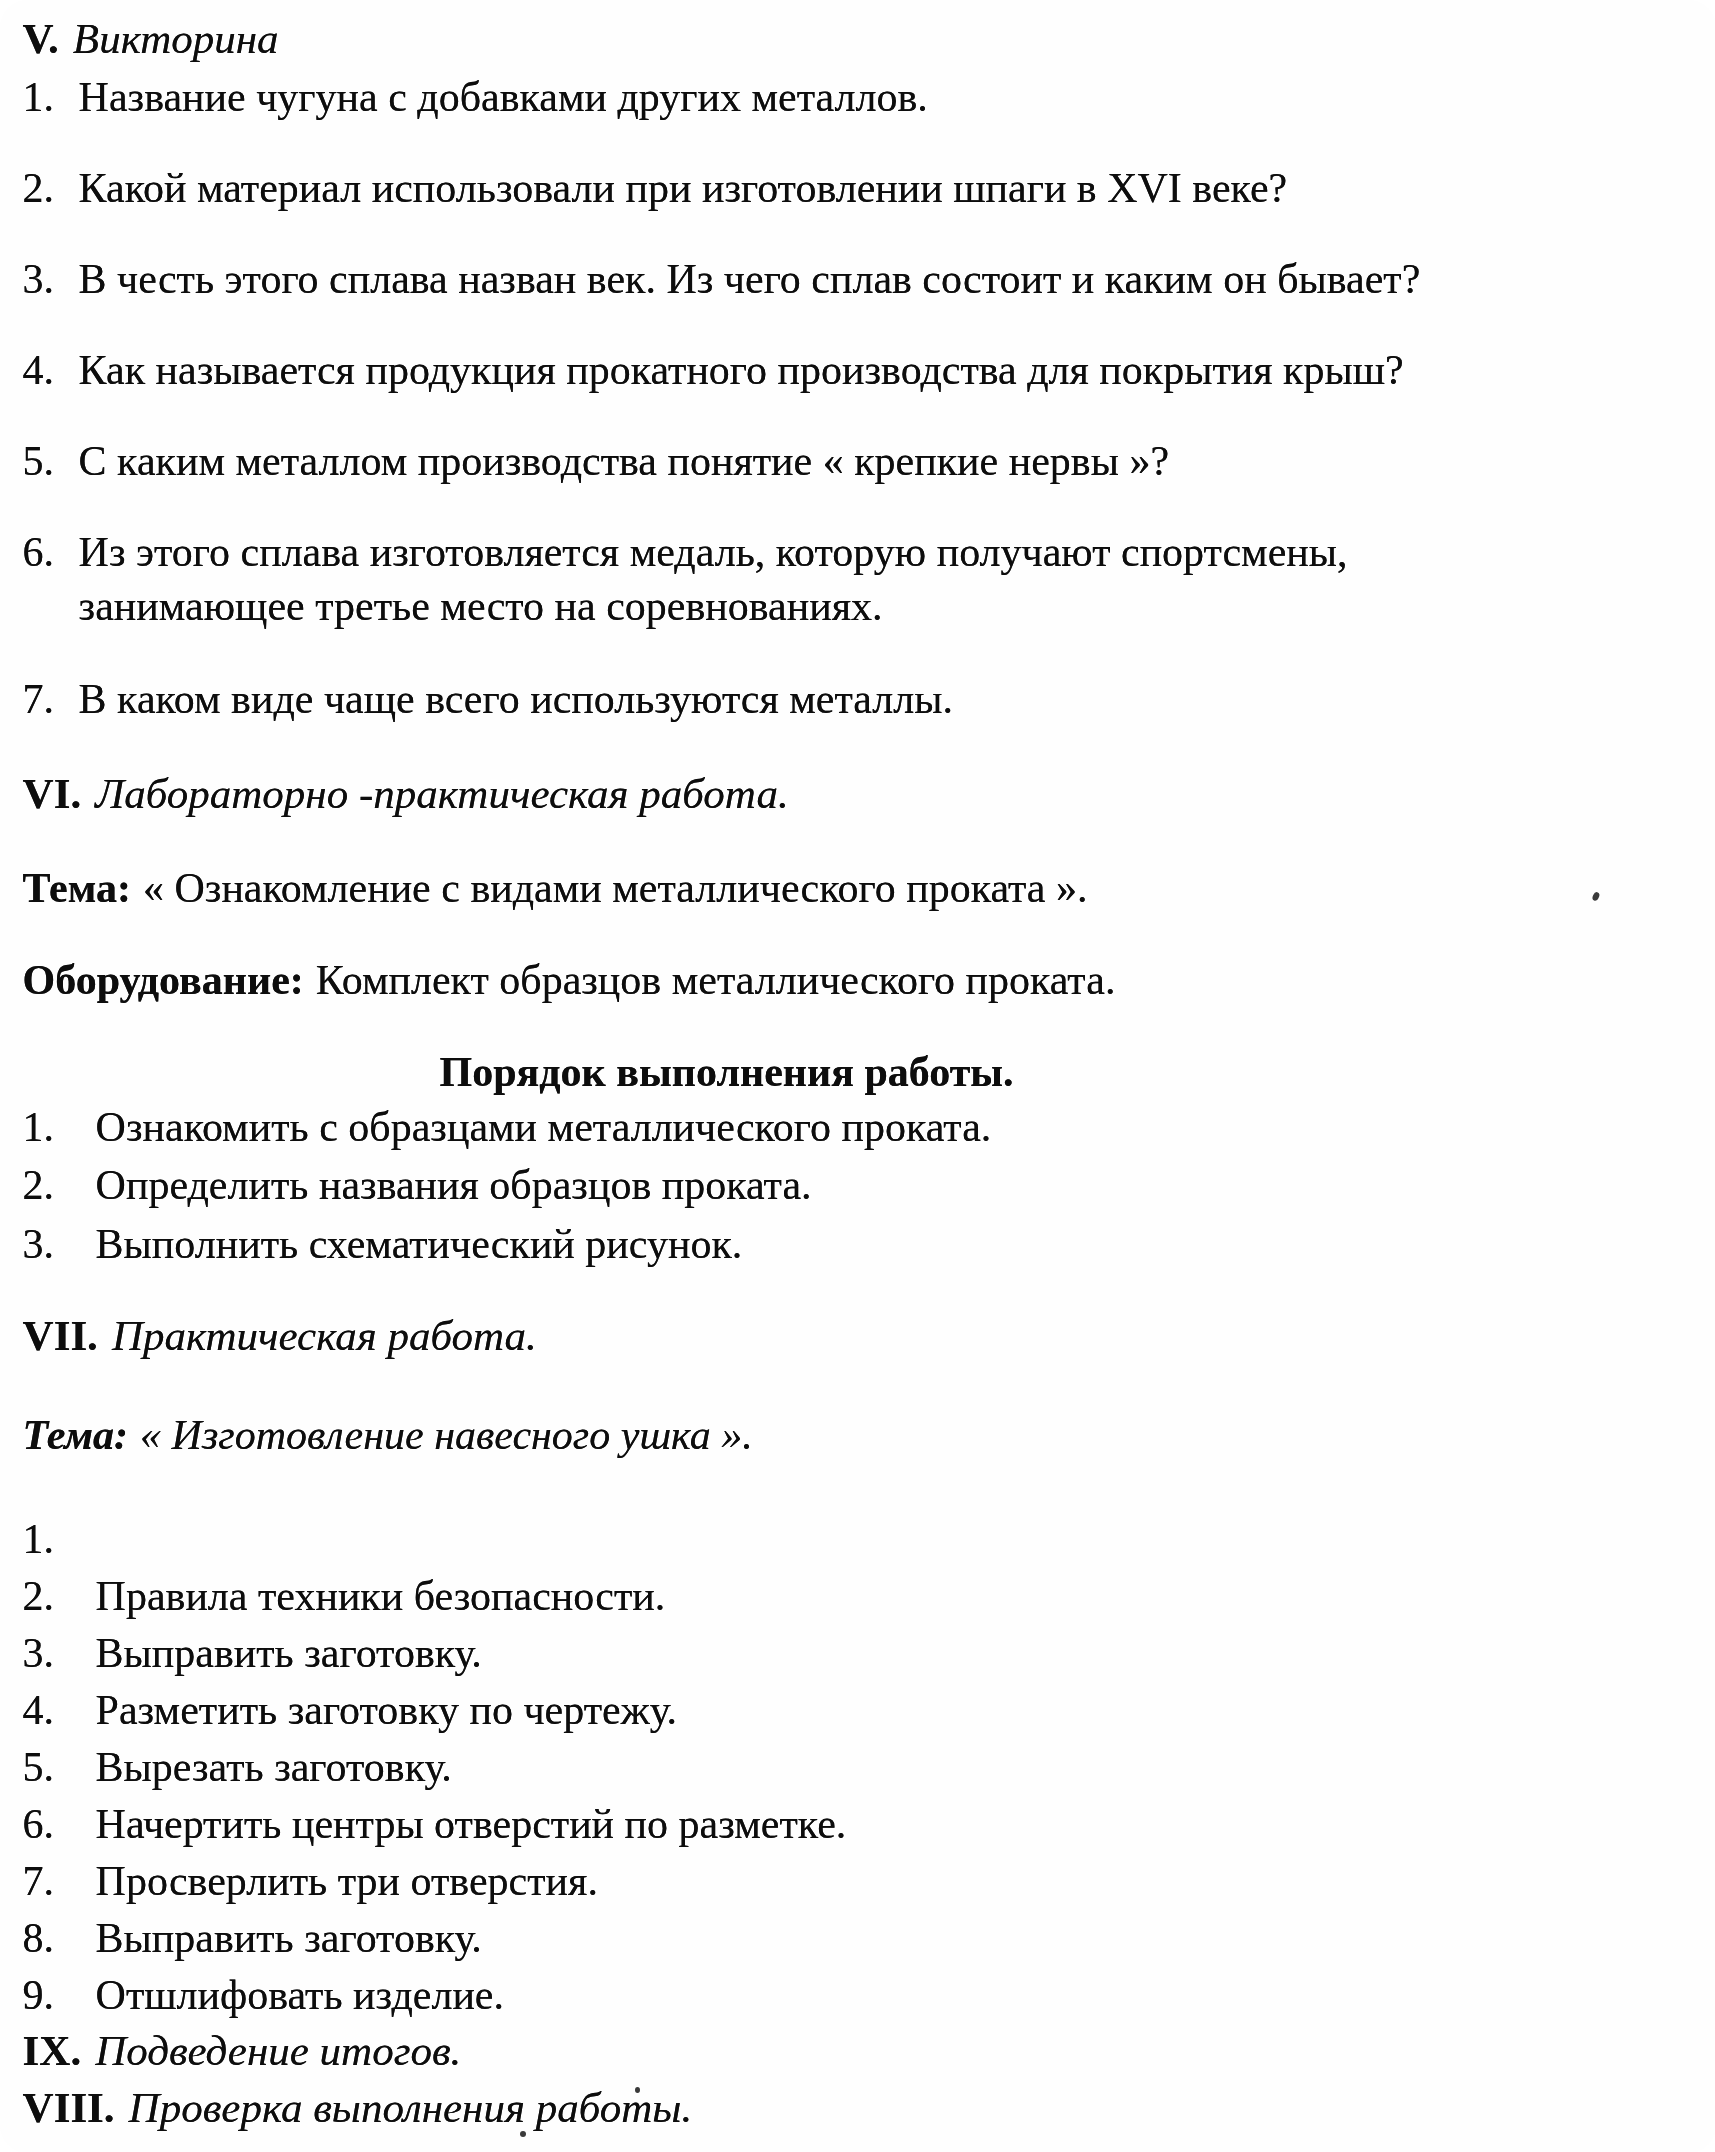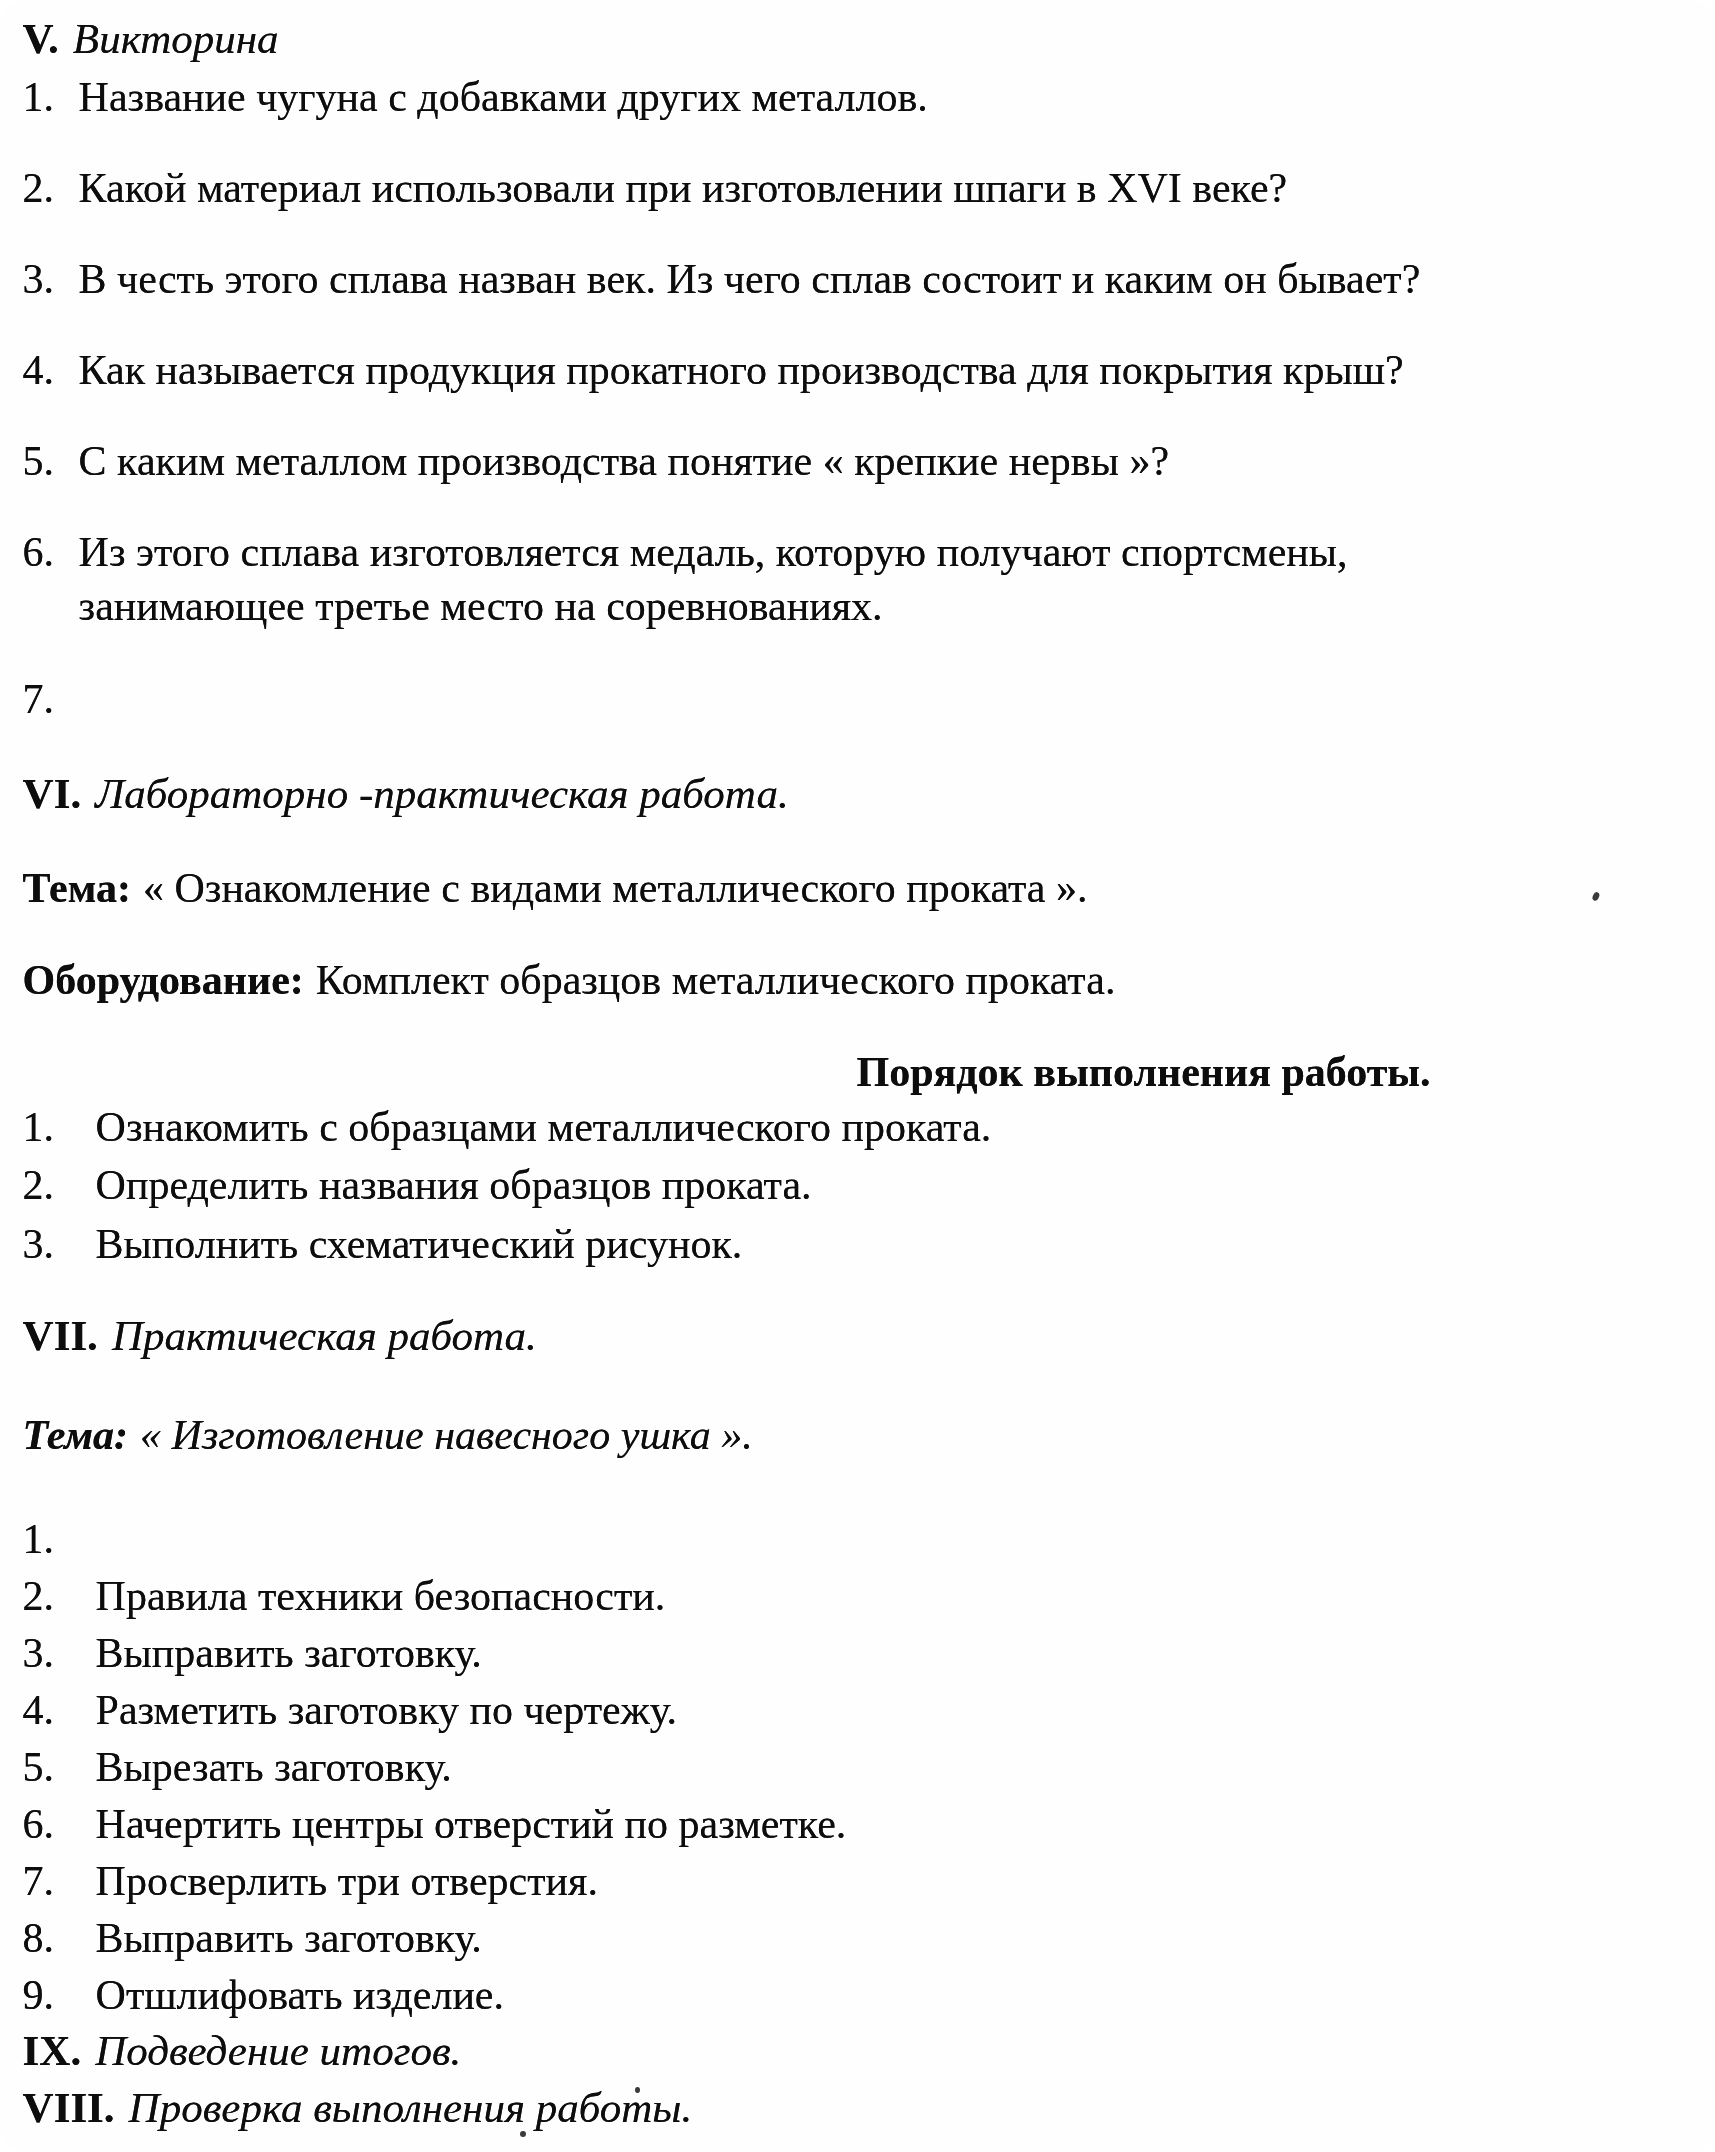--- a/index.html
+++ b/index.html
@@ -58,21 +58,21 @@
     white-space: nowrap;
   }
   .label-line .lbl { font-weight: bold; margin-right: 12px; text-align: center; }
   .tema-vi  { margin-top: 40px; }
   .oborud   { margin-top: 38px; }
   .tema-vii { margin-top: 45px; font-style: italic; }
 
   .order-heading {
     margin-top: 38px;
     width: 1408px;
-    text-align: right;
+    text-align: center;
     font-weight: bold;
     font-size: 42px;
     line-height: 54px;
     white-space: nowrap;
   }
 
   .steps { margin-top: 0; }
   .step-item {
     display: flex;
     font-size: 42px;
@@ -125,20 +125,21 @@
     <div class="quiz-item">
       <span class="num">5.</span>
       <span class="txt">С каким металлом производства понятие « крепкие нервы »?</span>
     </div>
     <div class="quiz-item" style="margin-bottom:39px;">
       <span class="num">6.</span>
       <span class="txt"><span>Из этого сплава изготовляется медаль, которую получают спортсмены,</span><br><span>занимающее третье место на соревнованиях.</span></span>
     </div>
     <div class="quiz-item">
       <span class="num">7.</span>
+      <span class="txt">В каком виде чаще всего используются металлы.</span>
     </div>
   </div>
 
   <div class="sec-heading heading-vi">
     <span class="rn">VI.</span><span class="it">Лабораторно -практическая работа.</span>
   </div>
 
   <div class="label-line tema-vi">
     <span class="lbl">Тема:</span><span>« Ознакомление с видами металлического проката ».</span>
   </div>

